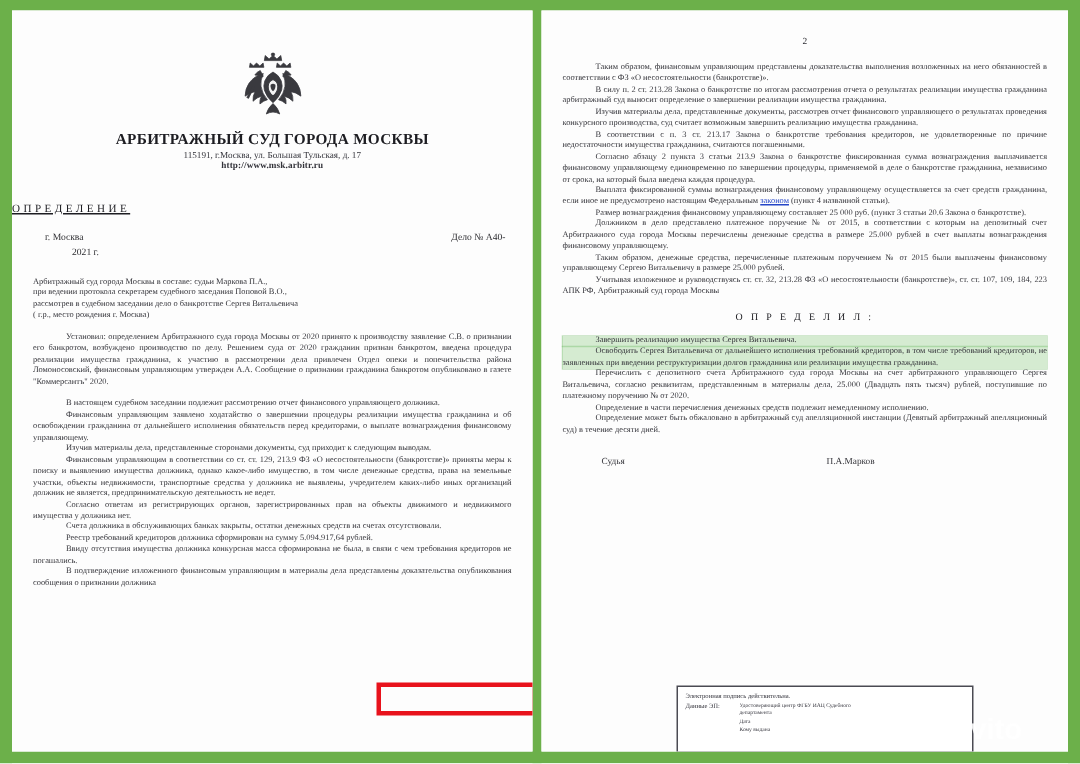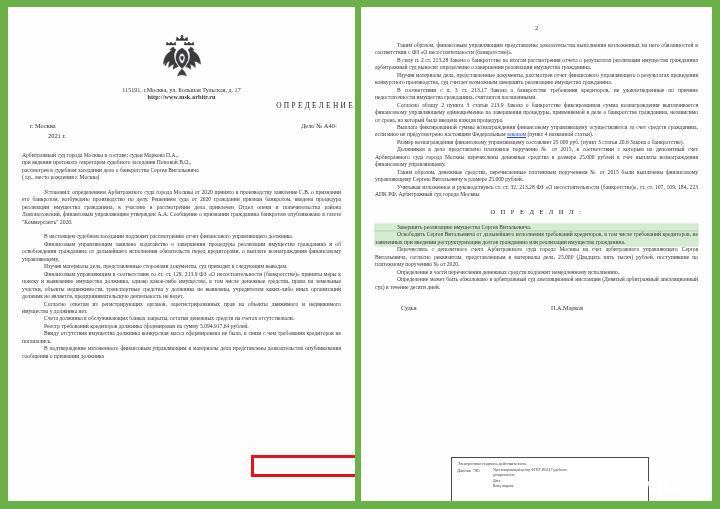--- a/index.html
+++ b/index.html
@@ -63,25 +63,26 @@
     color: #1d1d22;
   }
   .court-addr, .court-url {
     text-align: center;
     font-size: 6.1px;
     margin-top: 1.5px;
     color: #33333a;
   }
   .court-url { font-weight: bold; letter-spacing: .1px; }
   .doc-kind {
-    text-align: right;
+    text-align: left;
     font-size: 7.4px;
     letter-spacing: 2.3px;
-    margin-top: 1px;
+    margin-top: 20px;
     color: #1d1d22;
+    text-decoration: underline;
   }
 
   .meta-row {
     display: flex;
     justify-content: space-between;
     margin-top: 12px;
     font-size: 6.4px;
     padding: 0 18px 0 22px;
   }
   .meta-year {
@@ -211,20 +212,21 @@
           <path d="M36.5 20.6 v1" stroke-width="0.8"></path>
 
           <path d="M23 34 q-3.5 3 -4.5 7 q2.2-1.2 4.5-1.3 q2.3 .1 4.5 1.3 q-1-4 -4.5-7z"></path>
 
           <path d="M23 18 q-3 1 -3.2 4.5 q-.2 4 3.2 6.5 q3.4-2.5 3.2-6.5 q-.2-3.5 -3.2-4.5z" fill="#f4f4f4" stroke-width="0.7"></path>
           <path d="M21.4 21.5 q1.6-1.2 3.2 0 q.4 2.6 -1.6 4.4 q-2-1.8 -1.6-4.4z" fill="#3a3a3f" stroke="none"></path>
         </g>
       </svg>
     </div>
 
+    <div class="court-title">АРБИТРАЖНЫЙ СУД ГОРОДА МОСКВЫ</div>
     <div class="court-addr">115191, г.Москва, ул. Большая Тульская, д. 17</div>
     <div class="court-url">http://www.msk.arbitr.ru</div>
     <div class="doc-kind">ОПРЕДЕЛЕНИЕ</div>
 
     <div class="meta-row">
       <span>г. Москва</span>
       <span>Дело № А40-</span>
     </div>
     <div class="meta-year">2021 г.</div>
 

